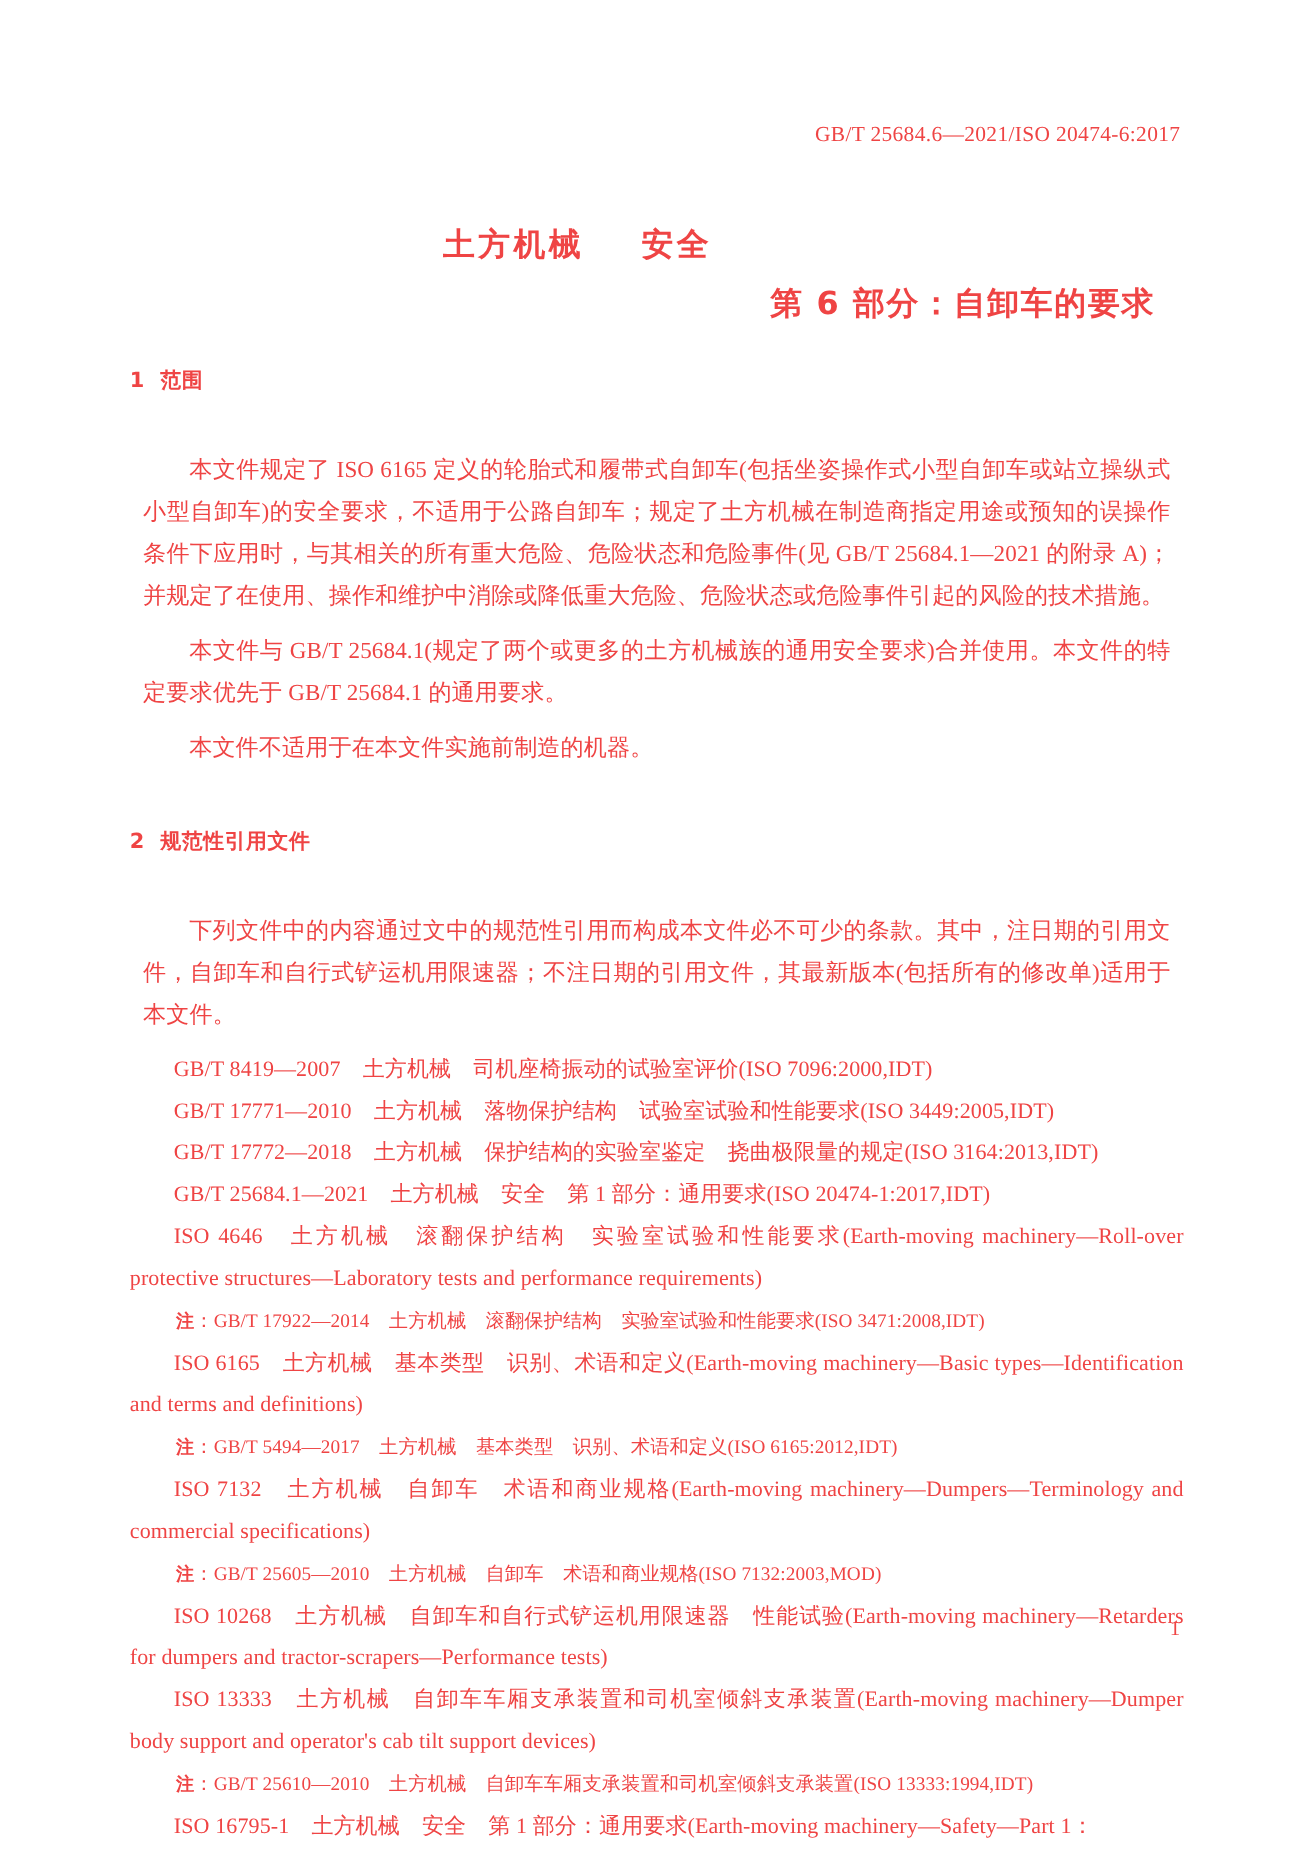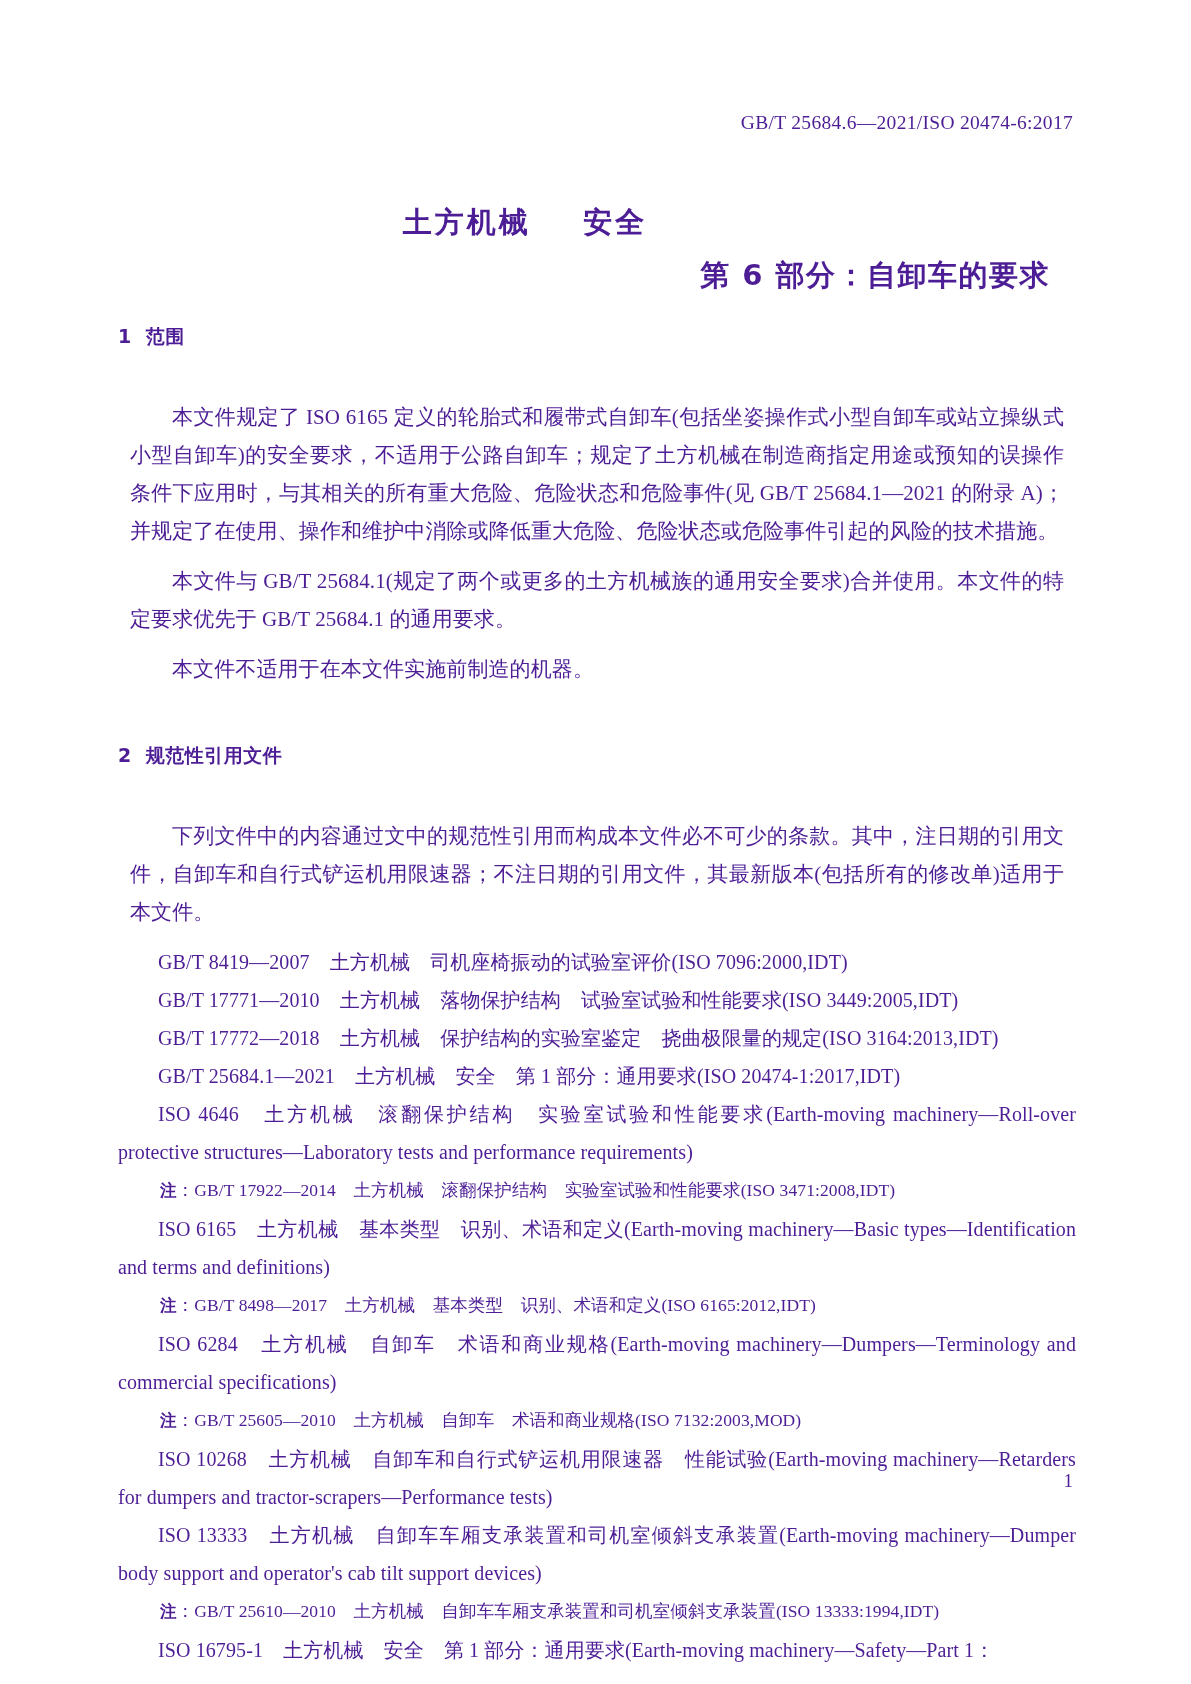--- a/index.html
+++ b/index.html
@@ -8,21 +8,21 @@
     background: #ffffff;
   }
   .page {
     position: relative;
     width: 1191px;
     height: 1684px;
     background: #ffffff;
     margin: 0 auto;
     overflow: hidden;
     font-family: "Liberation Serif", "DejaVu Serif", serif;
-    color: #4c1d95;
+    color: #ef4444;
   }
 
   
   .header {
     position: absolute;
     top: 112px;
     left: 118px;
     right: 118px;
     text-align: right;
     font-family: "Liberation Serif", "DejaVu Serif", serif;
@@ -54,21 +54,21 @@
     letter-spacing: 1.5px;
     line-height: 1.55;
     margin-top: 8px;
     white-space: pre;
     text-align: right;
   }
 
   
   .body-col {
     position: absolute;
-    top: 325px;
+    top: 335px;
     left: 118px;
     width: 958px;
   }
 
   h2.sec {
     font-family: "DejaVu Sans", "Liberation Sans", sans-serif;
     font-size: 19px;
     font-weight: bold;
     margin: 0;
     padding: 0;
@@ -162,23 +162,23 @@
     <p class="ref">GB/T 8419—2007　土方机械　司机座椅振动的试验室评价(ISO 7096:2000,IDT)</p>
     <p class="ref">GB/T 17771—2010　土方机械　落物保护结构　试验室试验和性能要求(ISO 3449:2005,IDT)</p>
     <p class="ref">GB/T 17772—2018　土方机械　保护结构的实验室鉴定　挠曲极限量的规定(ISO 3164:2013,IDT)</p>
     <p class="ref">GB/T 25684.1—2021　土方机械　安全　第 1 部分：通用要求(ISO 20474-1:2017,IDT)</p>
     <p class="ref">ISO 4646　土方机械　滚翻保护结构　实验室试验和性能要求(Earth-moving machinery—Roll-over protective structures—Laboratory tests and performance requirements)</p>
 
     <p class="note"><span class="note-label">注</span><span>：GB/T 17922—2014　土方机械　滚翻保护结构　实验室试验和性能要求(ISO 3471:2008,IDT)</span></p>
 
     <p class="ref">ISO 6165　土方机械　基本类型　识别、术语和定义(Earth-moving machinery—Basic types—Identification and terms and definitions)</p>
 
-    <p class="note"><span class="note-label">注</span><span>：GB/T 8498—2017　土方机械　基本类型　识别、术语和定义(ISO 6165:2012,IDT)</span></p>
+    <p class="note"><span class="note-label">注</span><span>：GB/T 5494—2017　土方机械　基本类型　识别、术语和定义(ISO 6165:2012,IDT)</span></p>
 
-    <p class="ref">ISO 6284　土方机械　自卸车　术语和商业规格(Earth-moving machinery—Dumpers—Terminology and commercial specifications)</p>
+    <p class="ref">ISO 7132　土方机械　自卸车　术语和商业规格(Earth-moving machinery—Dumpers—Terminology and commercial specifications)</p>
 
     <p class="note"><span class="note-label">注</span><span>：GB/T 25605—2010　土方机械　自卸车　术语和商业规格(ISO 7132:2003,MOD)</span></p>
 
     <p class="ref">ISO 10268　土方机械　自卸车和自行式铲运机用限速器　性能试验(Earth-moving machinery—Retarders for dumpers and tractor-scrapers—Performance tests)</p>
 
 
     <p class="ref">ISO 13333　土方机械　自卸车车厢支承装置和司机室倾斜支承装置(Earth-moving machinery—Dumper body support and operator's cab tilt support devices)</p>
 
     <p class="note"><span class="note-label">注</span><span>：GB/T 25610—2010　土方机械　自卸车车厢支承装置和司机室倾斜支承装置(ISO 13333:1994,IDT)</span></p>
 

